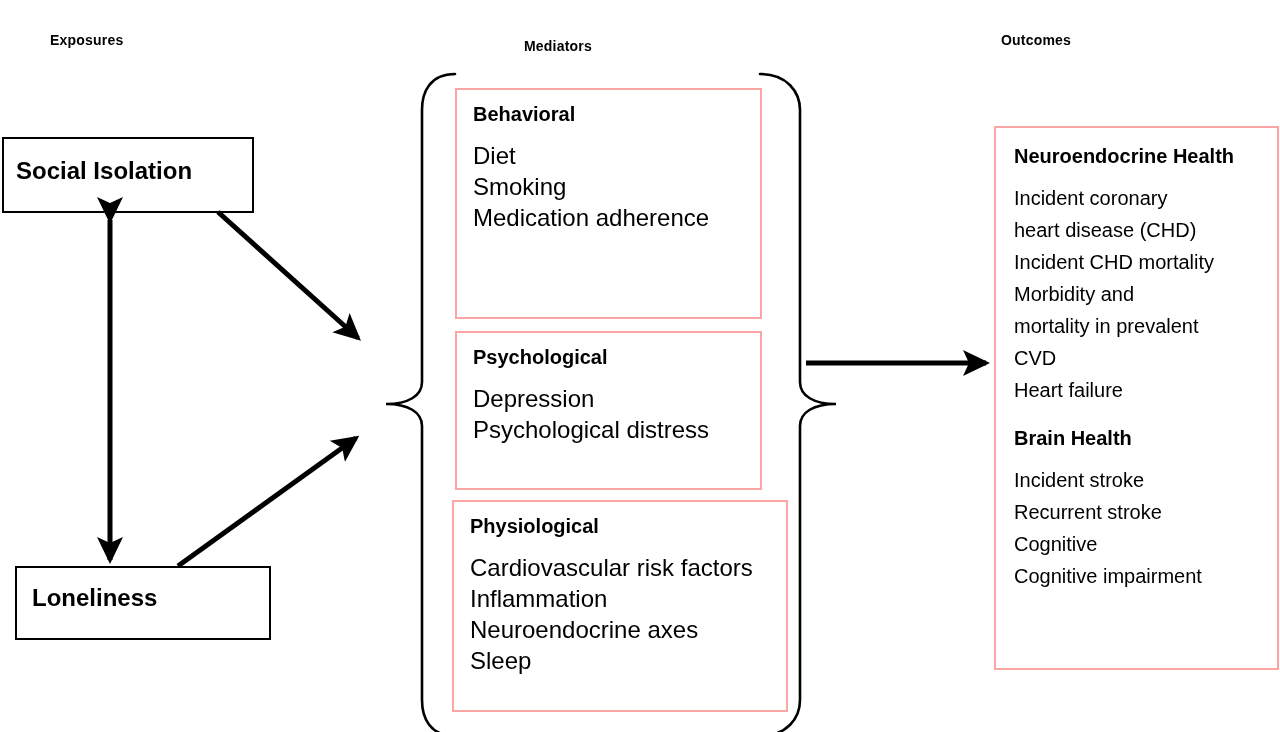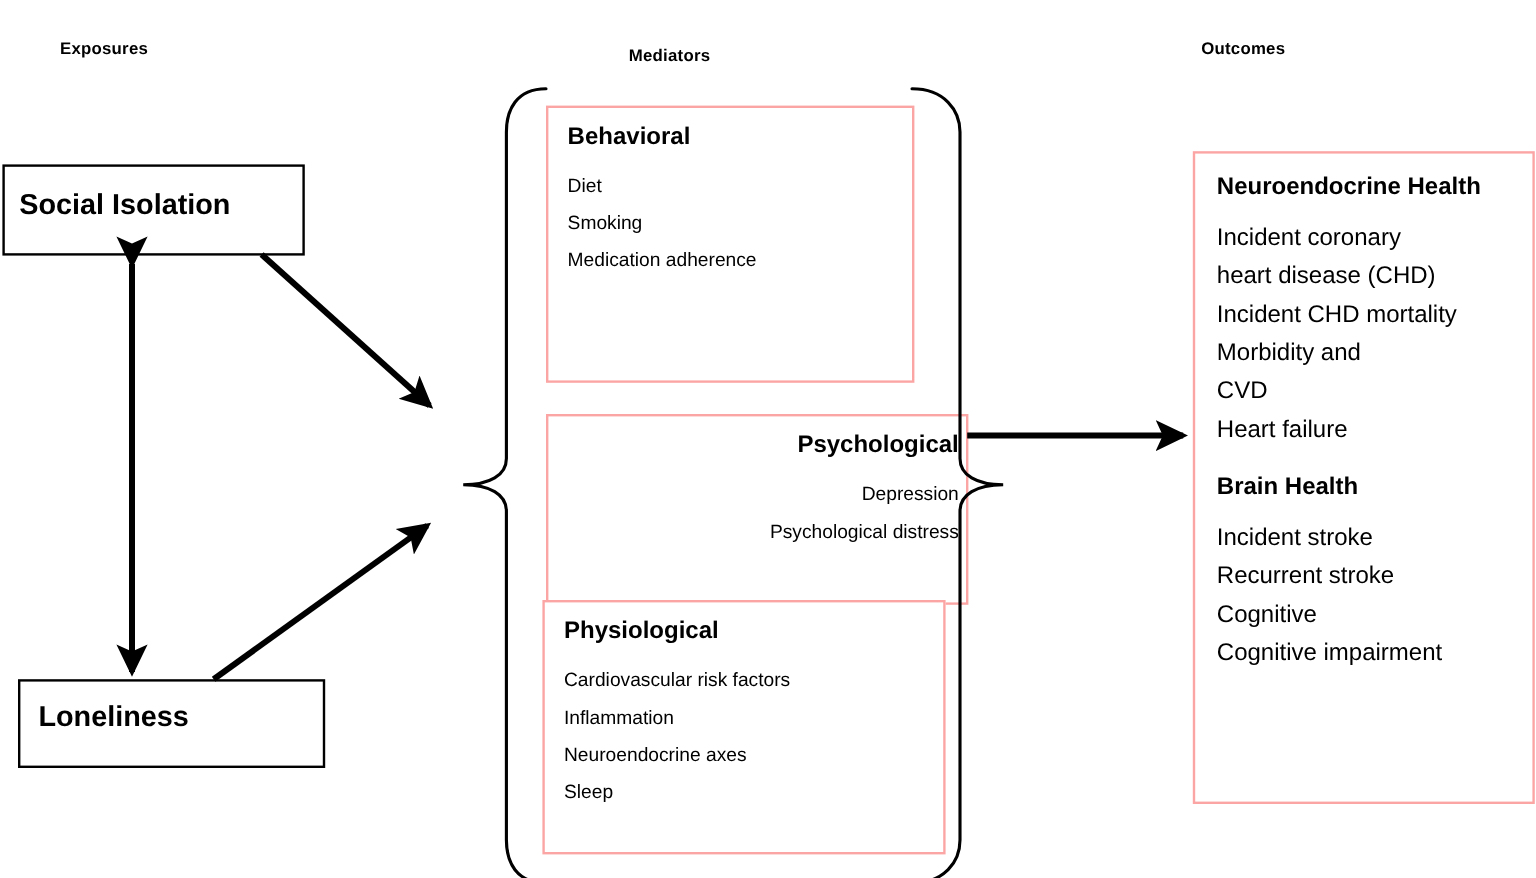--- a/index.html
+++ b/index.html
@@ -49,21 +49,21 @@
     right: 6px;
   }
   .panel-title {
     font-weight: bold;
     font-size: 20px;
     line-height: 28px;
     margin-bottom: 12px;
     white-space: nowrap;
   }
   .panel-item {
-    font-size: 16px;
+    font-size: 24px;
     line-height: 31px;
     white-space: nowrap;
   }
   .outcome-group-title {
     font-weight: bold;
     font-size: 20px;
     line-height: 28px;
     white-space: nowrap;
   }
   .outcome-item {
@@ -96,21 +96,21 @@
 
   <div class="panel" style="left:455px; top:88px; width:307px; height:231px;">
     <div class="panel-inner">
       <div class="panel-title">Behavioral</div>
       <div class="panel-item">Diet</div>
       <div class="panel-item">Smoking</div>
       <div class="panel-item">Medication adherence</div>
     </div>
   </div>
 
-  <div class="panel" style="left:455px; top:345px; width:352px; height:159px;text-align:right;">
+  <div class="panel" style="left:455px; top:331px; width:307px; height:159px;">
     <div class="panel-inner">
       <div class="panel-title">Psychological</div>
       <div class="panel-item">Depression</div>
       <div class="panel-item">Psychological distress</div>
     </div>
   </div>
 
   <div class="panel" style="left:452px; top:500px; width:336px; height:212px;">
     <div class="panel-inner">
       <div class="panel-title">Physiological</div>
@@ -122,20 +122,21 @@
   </div>
 
   <div class="panel" style="left:994px; top:126px; width:285px; height:544px;">
     <div class="panel-inner" style="left:18px; top:14px; right:8px;">
       <div class="outcome-group-title">Neuroendocrine Health</div>
       <div style="height:12px"></div>
       <div class="outcome-item">Incident coronary</div>
       <div class="outcome-item">heart disease (CHD)</div>
       <div class="outcome-item">Incident CHD mortality</div>
       <div class="outcome-item">Morbidity and</div>
+      <div class="outcome-item">mortality in prevalent</div>
       <div class="outcome-item">CVD</div>
       <div class="outcome-item">Heart failure</div>
       <div class="outcome-gap"></div>
       <div class="outcome-group-title">Brain Health</div>
       <div style="height:12px"></div>
       <div class="outcome-item">Incident stroke</div>
       <div class="outcome-item">Recurrent stroke</div>
       <div class="outcome-item">Cognitive</div>
       <div class="outcome-item">Cognitive impairment</div>
     </div>

